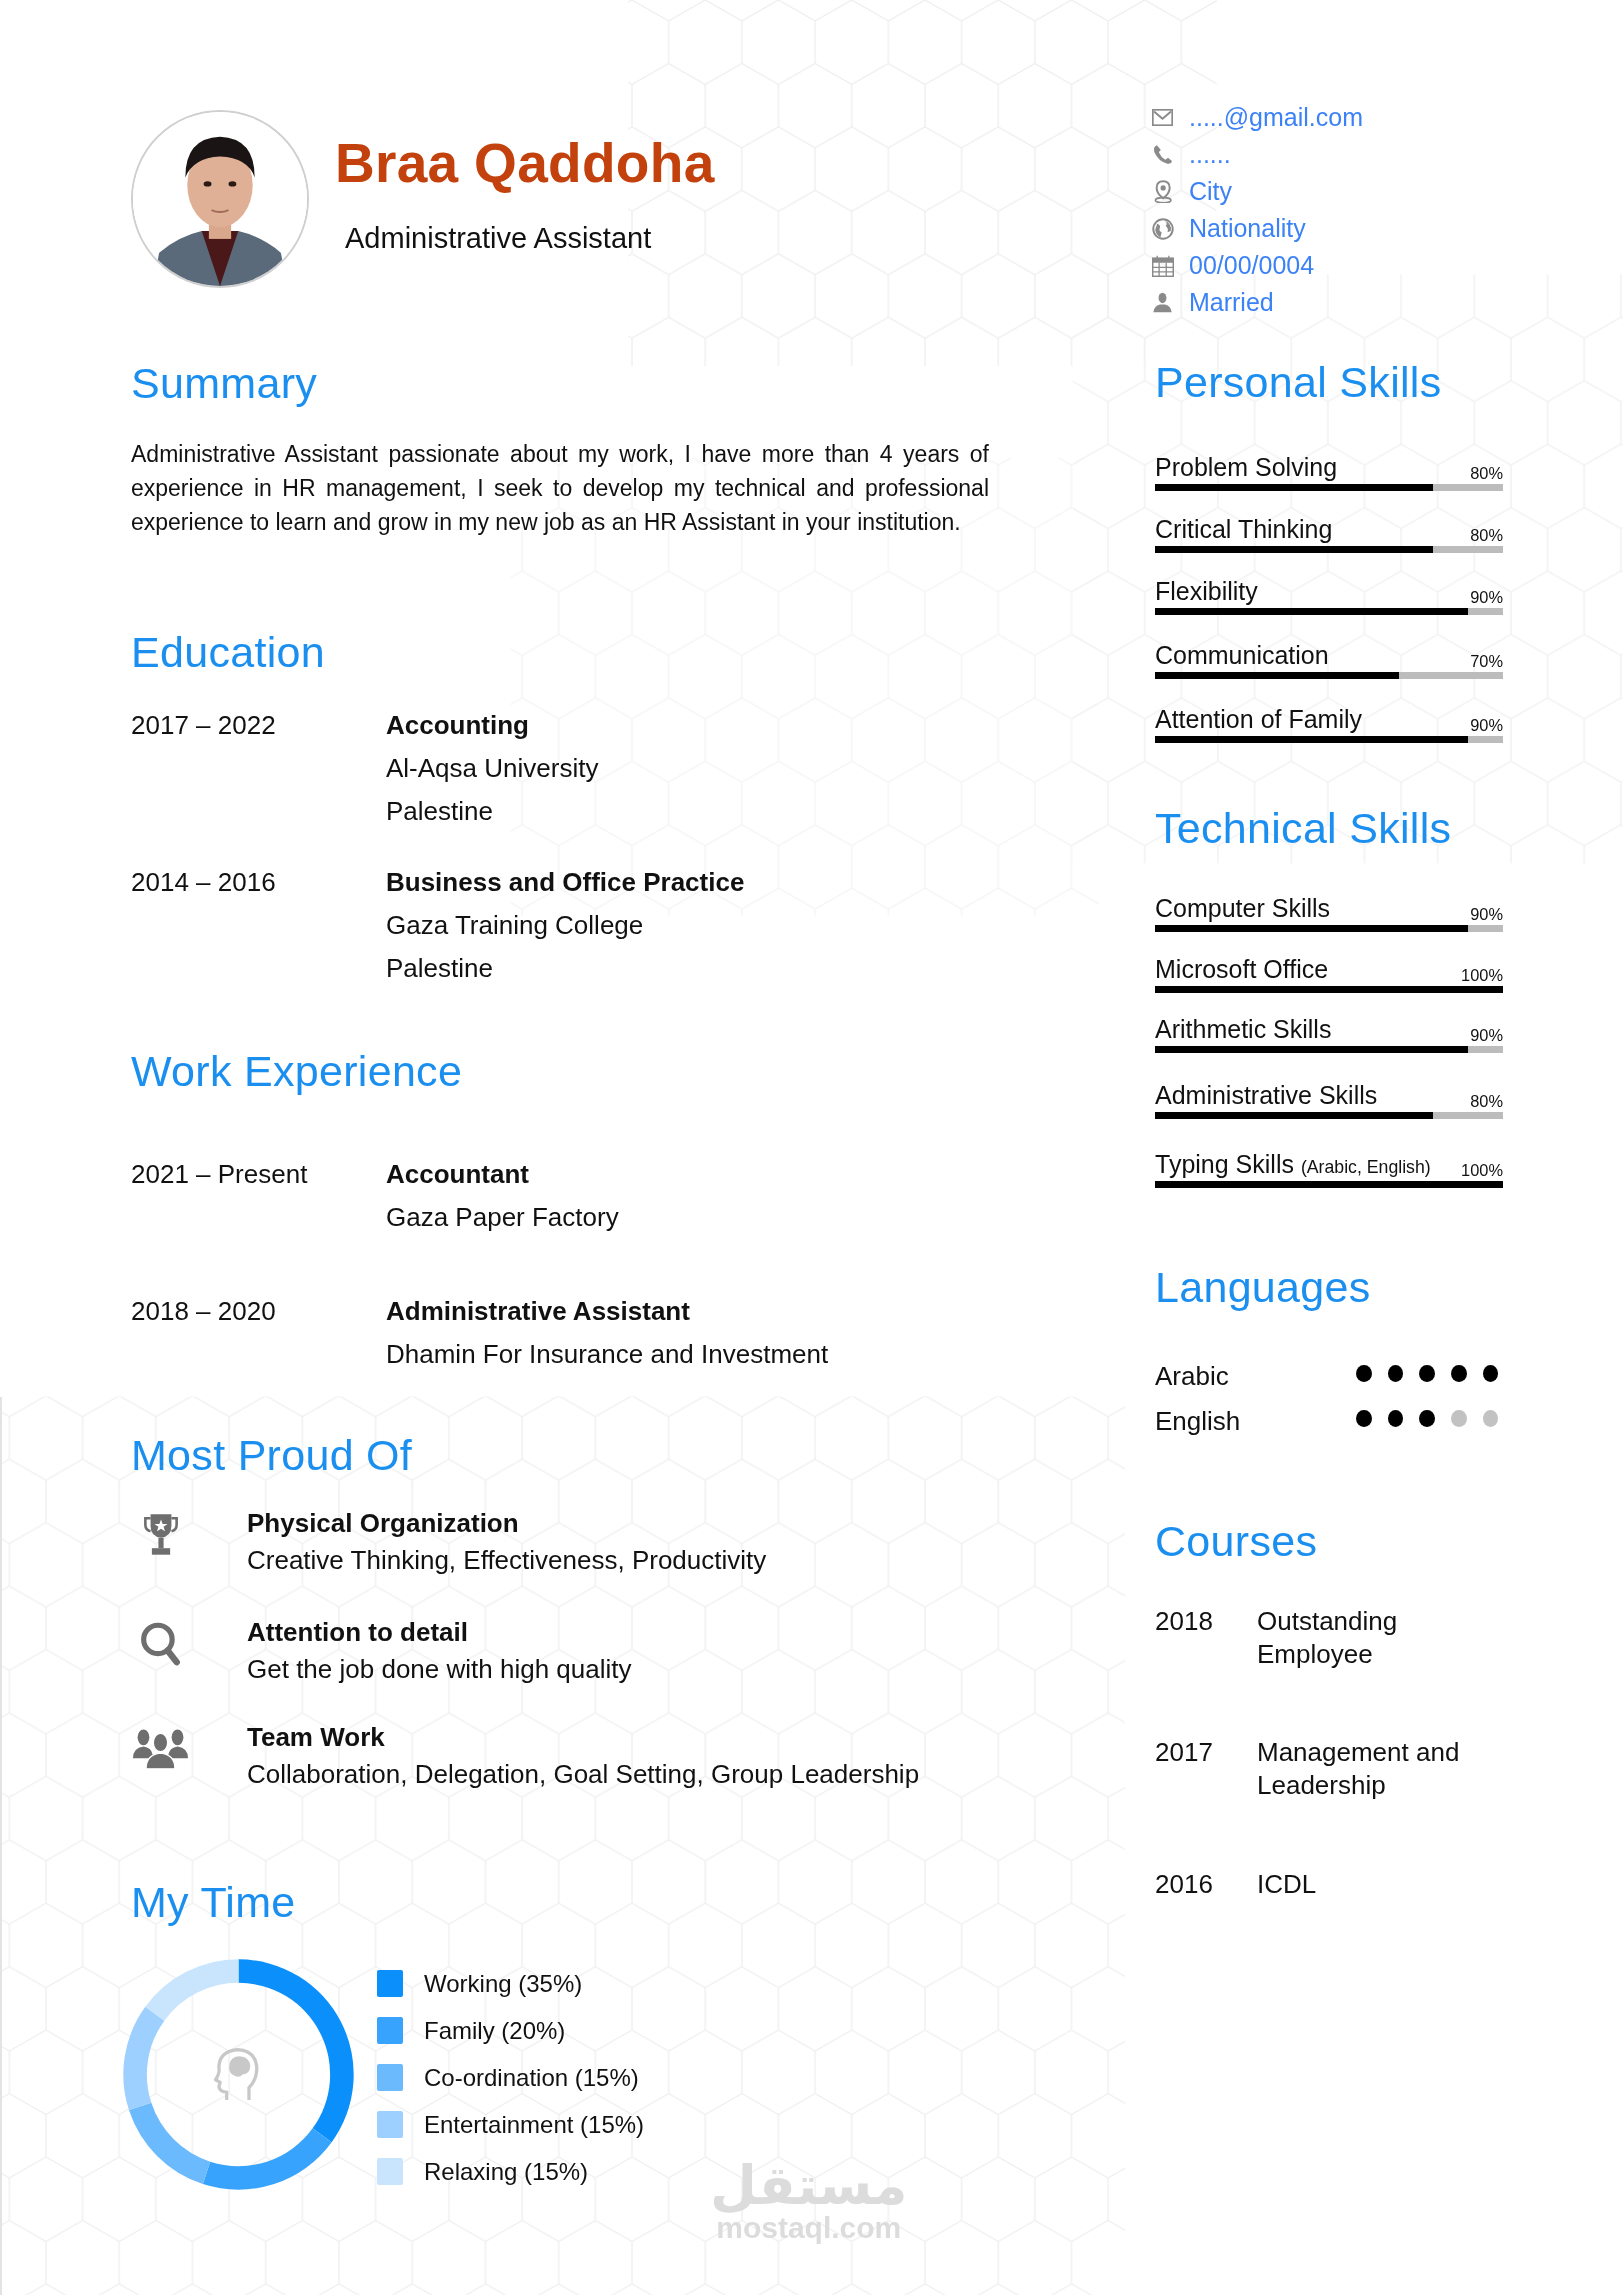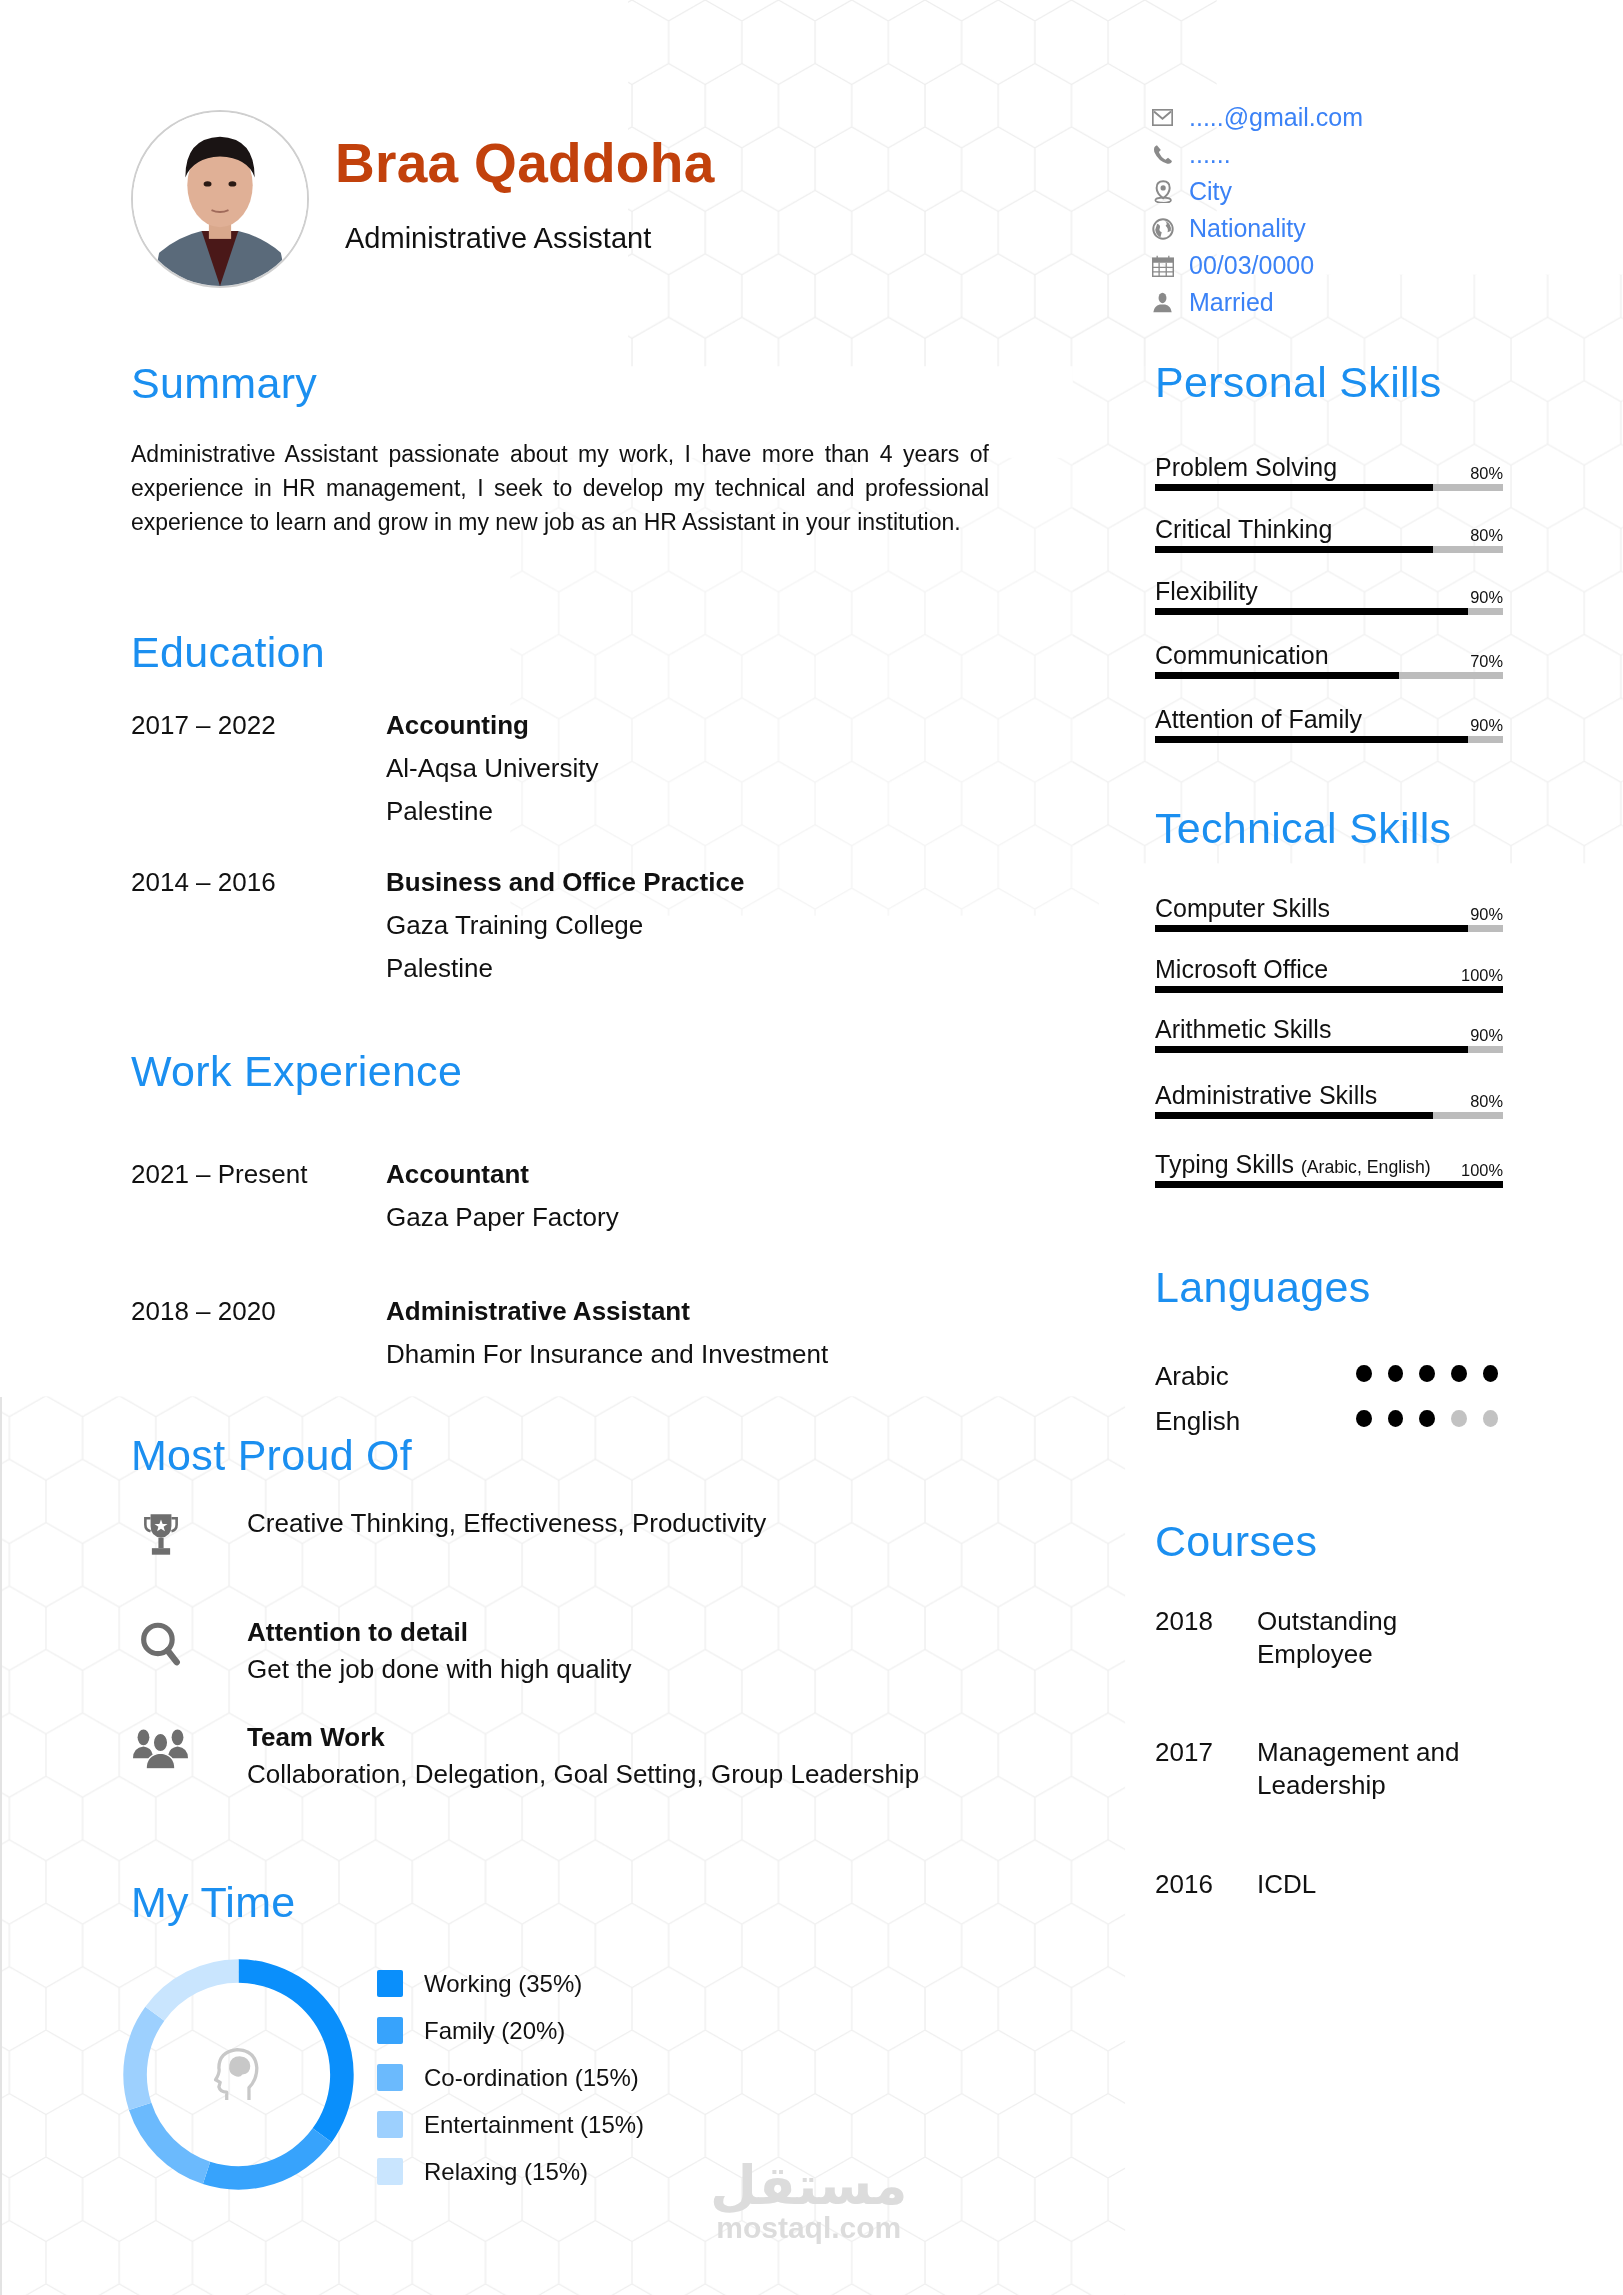--- a/index.html
+++ b/index.html
@@ -151,21 +151,21 @@
     <span class="contact-text">Nationality</span>
   </div>
   <div class="contact-row">
     <span class="contact-icon">
       <svg width="22" height="22" viewBox="0 0 34 34">
           <rect x="1" y="5" width="32" height="28" fill="none" stroke="#8a8a8a" stroke-width="2.5"></rect>
           <rect x="1" y="5" width="32" height="7" fill="#8a8a8a"></rect>
           <path d="M8 1 V8 M26 1 V8 M1 19 H33 M1 26 H33 M11 12 V33 M22 12 V33" stroke="#8a8a8a" stroke-width="2"></path>
         </svg>
     </span>
-    <span class="contact-text">00/03/0000</span>
+    <span class="contact-text">00/00/0004</span>
   </div>
   <div class="contact-row">
     <span class="contact-icon">
       <svg width="21" height="21" viewBox="0 0 32 32">
           <ellipse cx="16" cy="9" rx="6" ry="8" fill="#8a8a8a"></ellipse>
           <path d="M2 31 Q3 21 12 19 L20 19 Q29 21 30 31 Z" fill="#8a8a8a"></path>
         </svg>
     </span>
     <span class="contact-text">Married</span>
   </div>
@@ -214,20 +214,21 @@
   <span class="icon">
     <svg width="34" height="43" viewBox="0 0 52 66">
         <path d="M10 2 H42 V20 Q42 36 26 38 Q10 36 10 20 Z" fill="#6e6e6e"></path>
         <path d="M10 8 H2 V18 Q2 26 10 28 M42 8 H50 V18 Q50 26 42 28" fill="none" stroke="#6e6e6e" stroke-width="4"></path>
         <rect x="22" y="38" width="8" height="16" fill="#6e6e6e"></rect>
         <rect x="12" y="54" width="28" height="10" fill="#6e6e6e"></rect>
         <path d="M26 10 L28.5 17 L36 17 L30 21 L32 28 L26 24 L20 28 L22 21 L16 17 L23.5 17 Z" fill="#ffffff"></path>
       </svg>
   </span>
   <div class="txt">
+    <div class="t">Physical Organization</div>
     <div>Creative Thinking, Effectiveness, Productivity</div>
   </div>
 </div>
 
 <div class="proud" style="top:1614px;">
   <span class="icon">
     <svg width="41" height="44" viewBox="0 0 62 68">
         <circle cx="27" cy="27" r="22" fill="none" stroke="#6e6e6e" stroke-width="8"></circle>
         <path d="M42 44 L56 62" stroke="#6e6e6e" stroke-width="10" stroke-linecap="round"></path>
       </svg>

